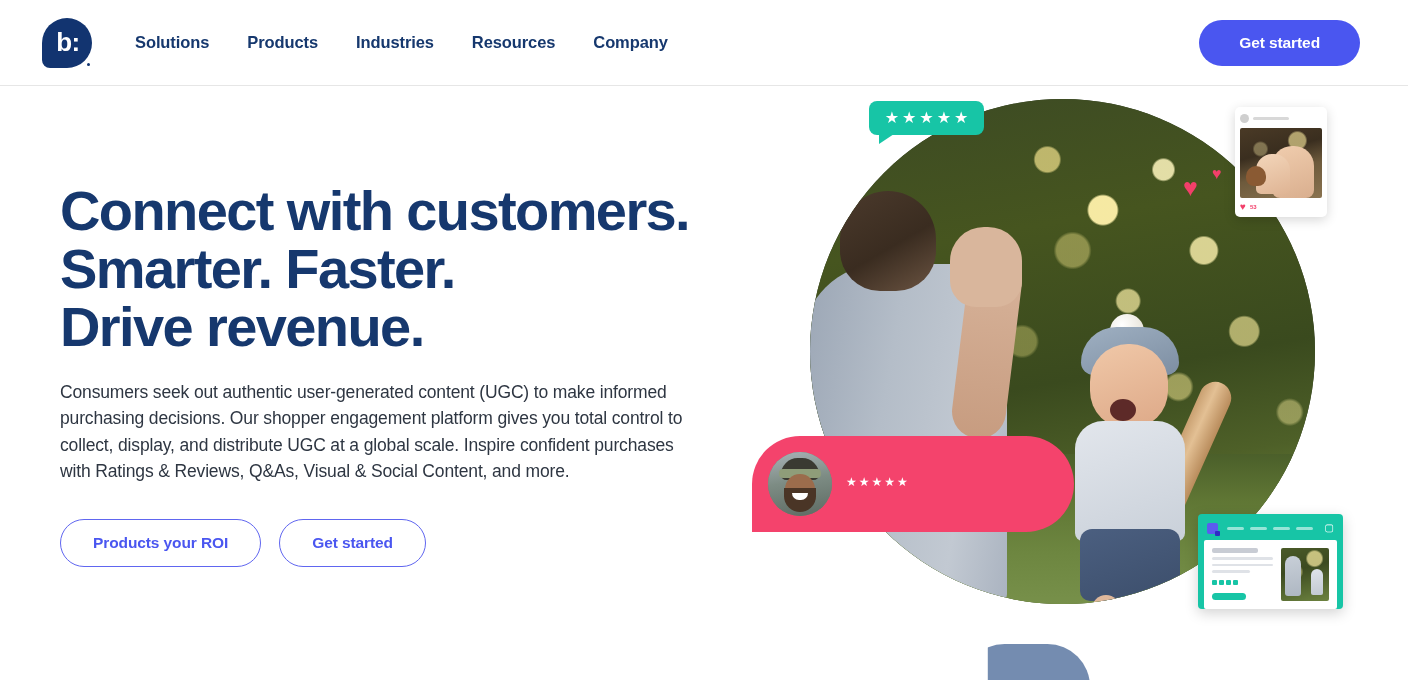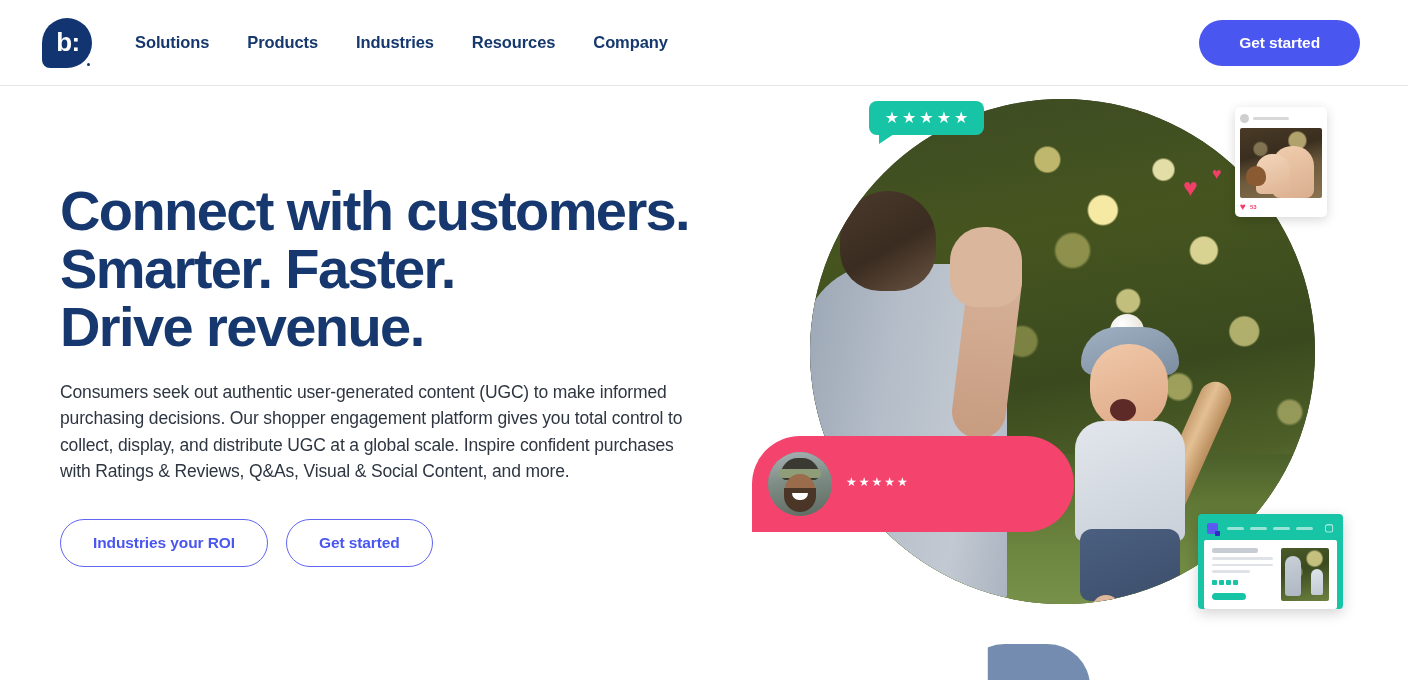--- a/index.html
+++ b/index.html
@@ -521,21 +521,21 @@
 <div class="hero">
 
   <div class="hero-left">
     <h1 class="hero-title">
       <span>Connect with customers.</span>
       <span>Smarter. Faster.</span>
       <span>Drive revenue.</span>
     </h1>
     <p class="hero-desc">Consumers seek out authentic user-generated content (UGC) to make informed purchasing decisions. Our shopper engagement platform gives you total control to collect, display, and distribute UGC at a global scale. Inspire confident purchases with Ratings &amp; Reviews, Q&amp;As, Visual &amp; Social Content, and more.</p>
     <div class="hero-buttons">
-      <button class="btn-outline">Industries your ROI</button>
+      <button class="btn-outline">Products your ROI</button>
       <button class="btn-outline">Get started</button>
     </div>
   </div>
 
   <div class="hero-art">
 
     <div class="photo-circle">
       <div class="bg"></div>
       <div class="grass"></div>
       <div class="fig-dad-body"></div>

